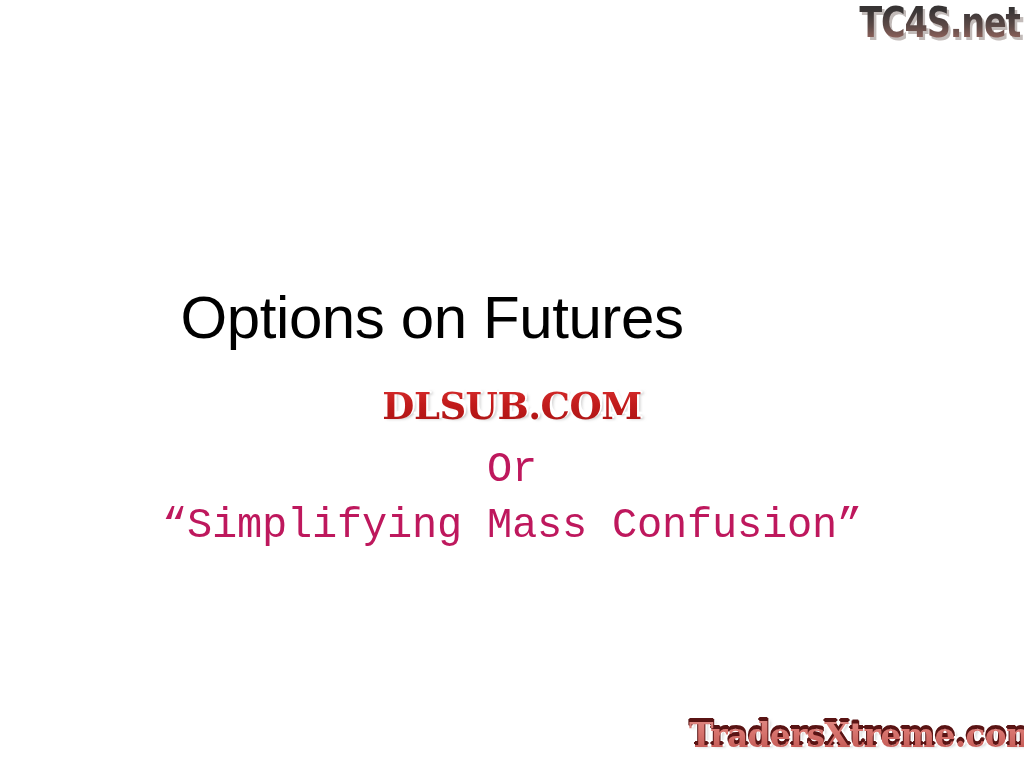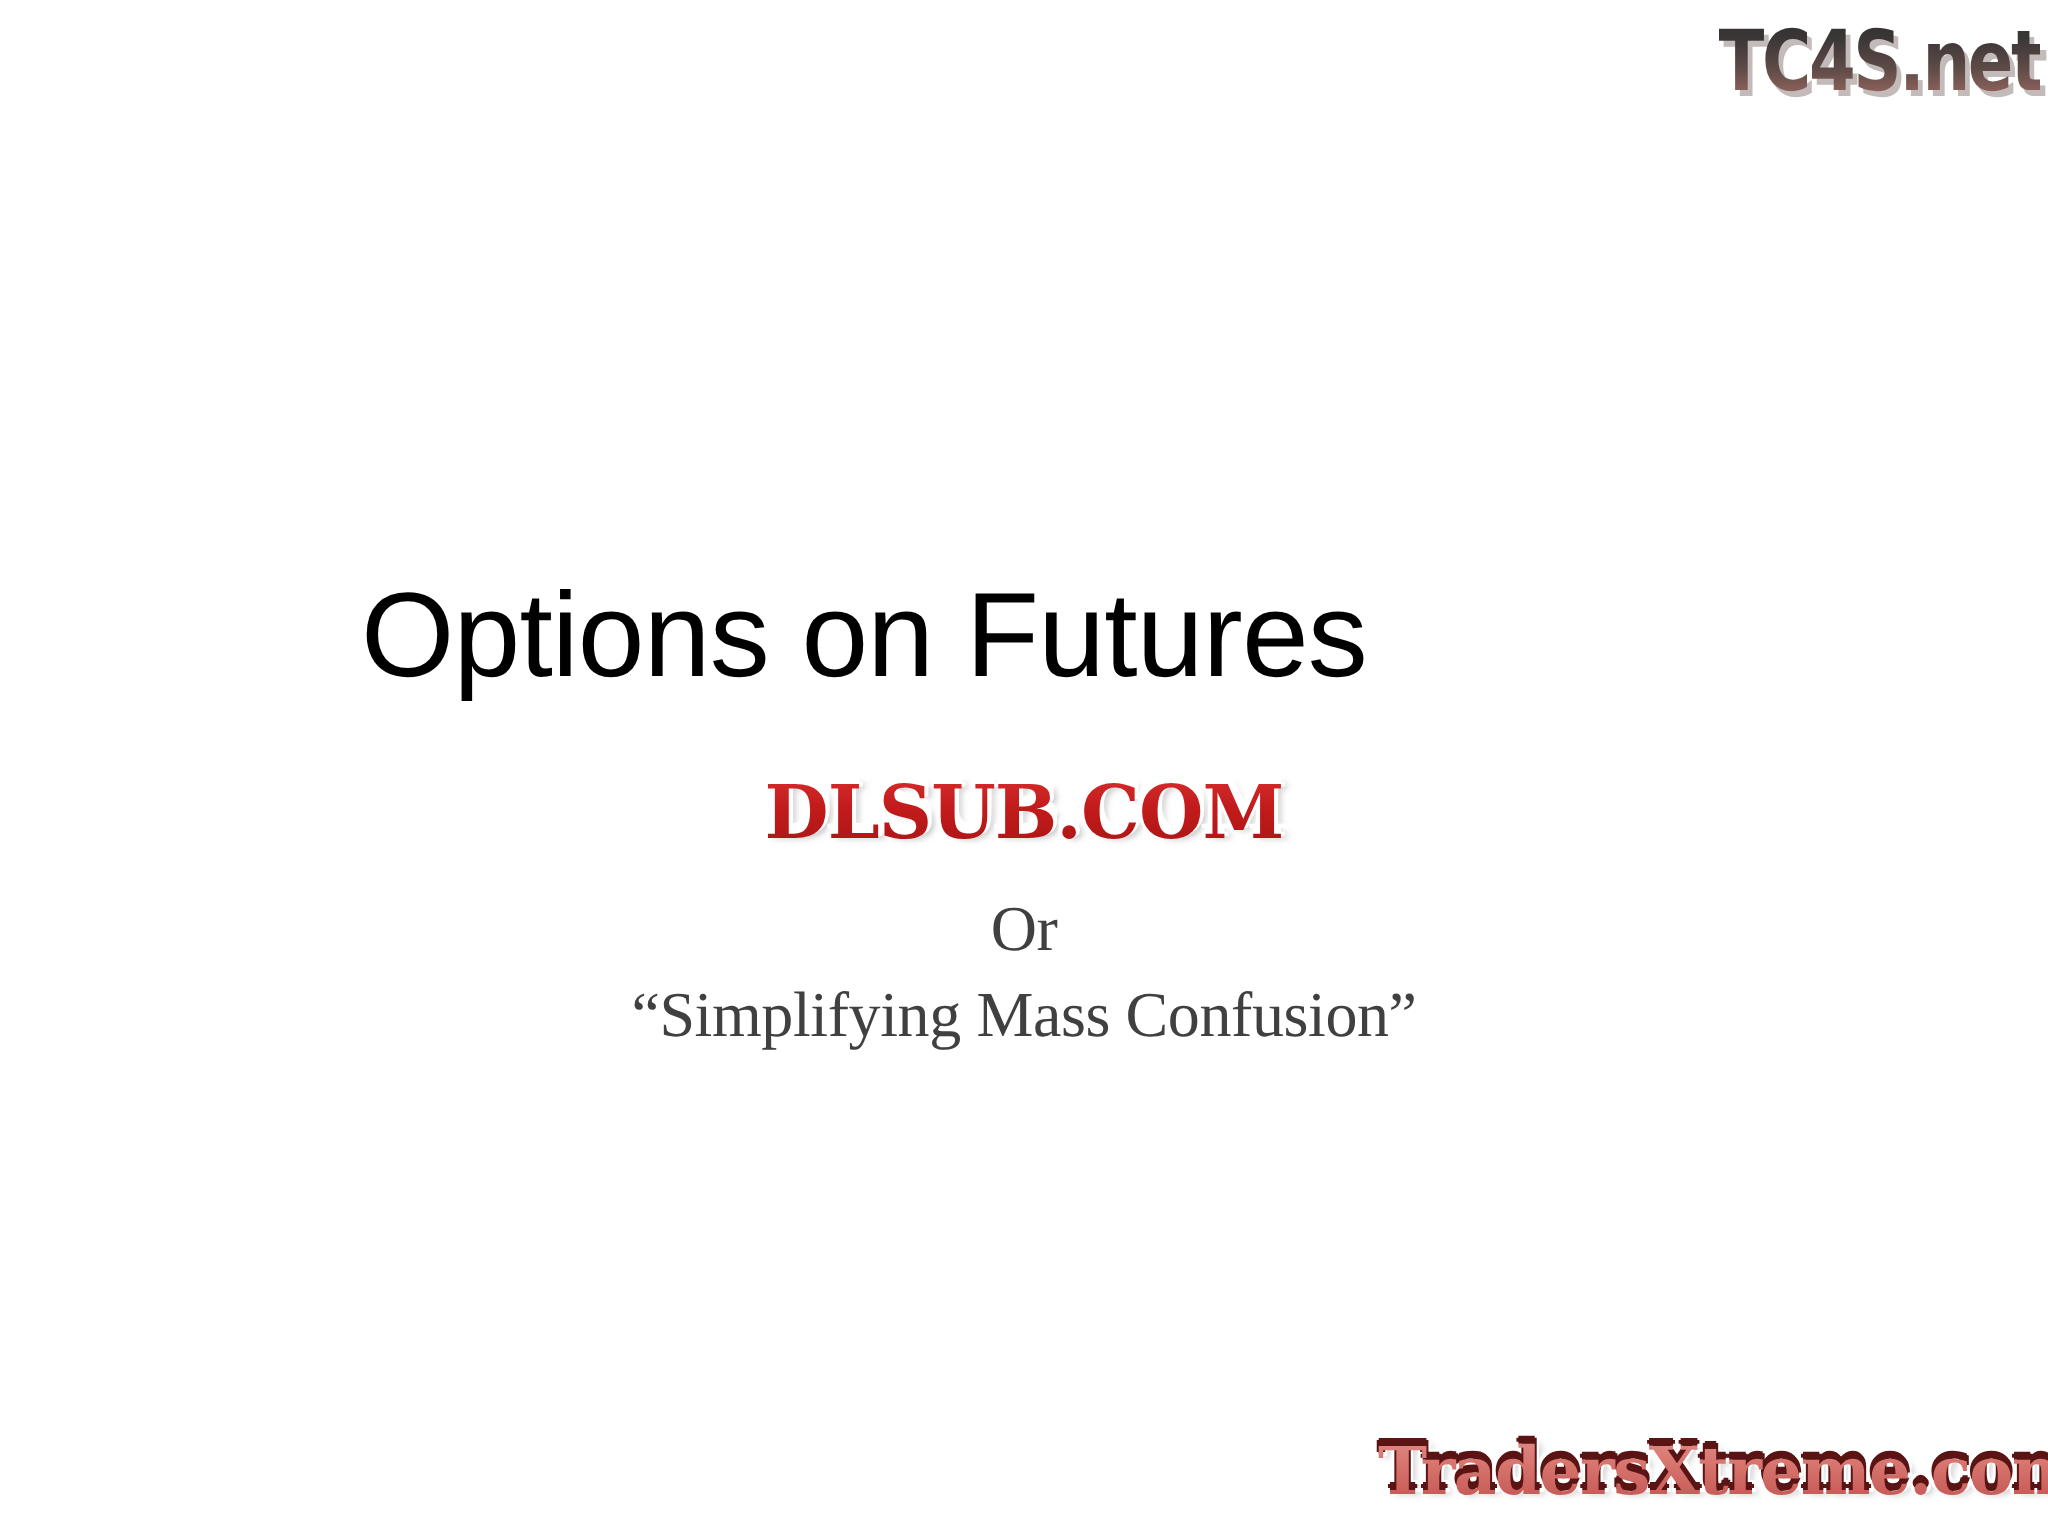--- a/index.html
+++ b/index.html
@@ -20,21 +20,21 @@
   }
 
   
   .tc4s-logo {
     position: absolute;
     left: 824px;
     top: 2px;
     width: 196px;
     height: 50px;
     display: flex;
-    align-items: flex-end;
+    align-items: flex-start;
     justify-content: flex-end;
   }
   .tc4s-logo .glyphs {
     position: relative;
     font-family: "DejaVu Sans", sans-serif;
     font-weight: bold;
     font-size: 42px;
     line-height: 1;
     letter-spacing: -1.5px;
     transform: scaleX(0.80);
@@ -132,25 +132,25 @@
 
   
   .subtitle-block {
     position: absolute;
     left: 0;
     top: 443px;
     width: 1024px;
     text-align: center;
   }
   .subtitle-line {
-    font-family: Liberation Serif, serif;
+    font-family: Liberation Mono, monospace;
     font-weight: normal;
-    font-size: 32px;
+    font-size: 42px;
     line-height: 1.33;
-    color: #404040;
+    color: #be185d;
     letter-spacing: -0.2px;
     white-space: nowrap;
   }
   .subtitle-line.second {
   }
 
   
   .txtreme-logo {
     position: absolute;
     left: 676px;

